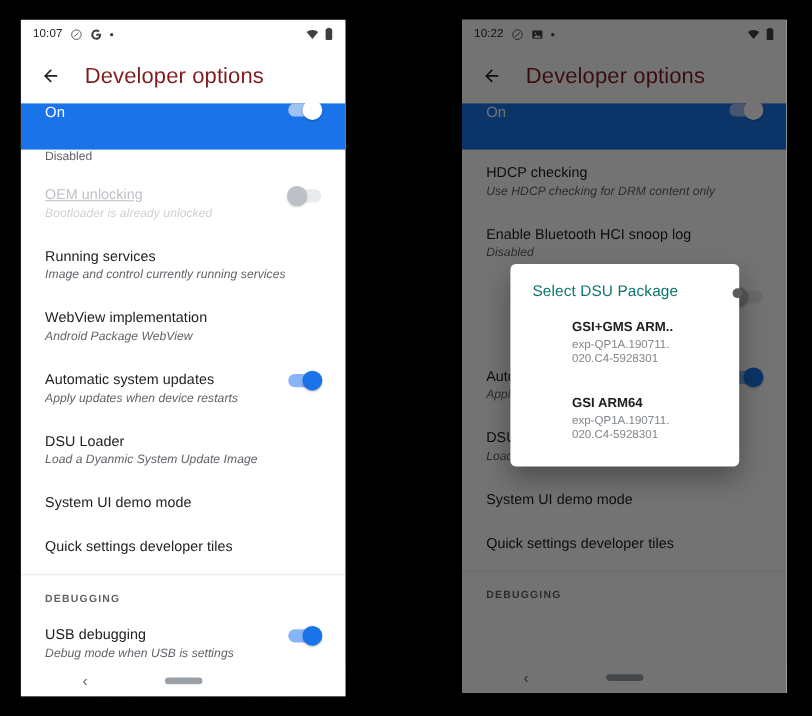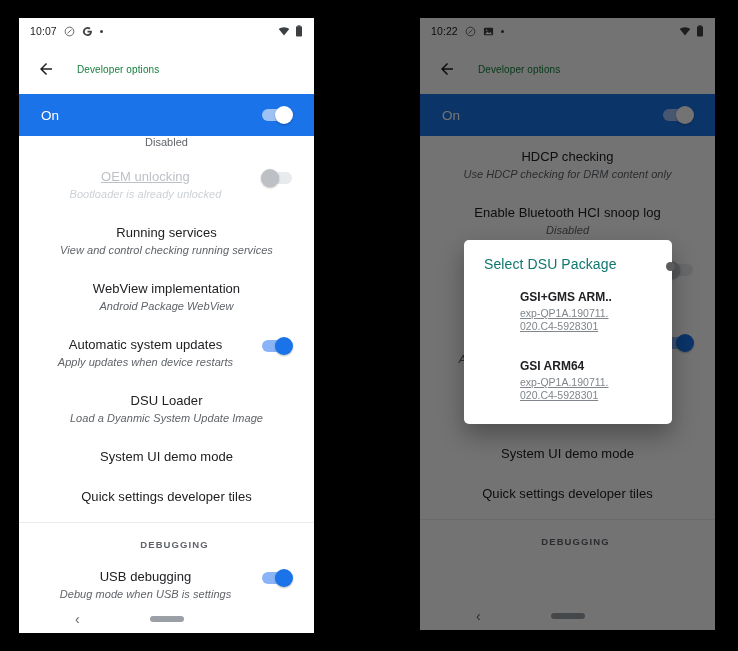--- a/index.html
+++ b/index.html
@@ -24,32 +24,32 @@
   }
   .sb-left{display:flex;align-items:center;gap:7px;}
   .sb-right{margin-left:auto;display:flex;align-items:center;gap:5px;}
   .sb-time{font-size:10.5px;color:#202124;letter-spacing:.1px;}
   .sb-ico{display:inline-flex;align-items:center;}
   .sb-dot{width:3px;height:3px;border-radius:50%;background:#3c4043;display:inline-block;}
 
   
   .appbar{height:50px;display:flex;align-items:center;padding:0 14px;box-sizing:border-box;}
   .back-btn{width:26px;height:26px;display:flex;align-items:center;justify-content:center;cursor:pointer;}
-  .appbar-title{font-size:10px;color:#15803d;margin-left:18px;letter-spacing:.1px;}
+  .appbar-title{font-size:20px;color:#7f1d1d;margin-left:18px;letter-spacing:.1px;}
 
   
   .master{
-    background:#1a73e8;height:42px;display:flex;align-items:center;
+    background:#1a73e8;height:42px;display:flex;
     padding:0 22px;box-sizing:border-box;
   }
   .master-label{color:#fff;font-size:13.5px;}
   .master .sw{margin-left:auto;}
 
   
-  .list{position:relative;text-align:center;}
+  .list{position:relative;}
   .row{padding:13px 22px 11px 22px;box-sizing:border-box;display:flex;align-items:flex-start;}
   .row .txt{flex:1;min-width:0;}
   .row .title{font-size:13px;color:#202124;line-height:16px;letter-spacing:.05px;}
   .row .sub{font-size:11px;color:#5f6368;line-height:14px;margin-top:2px;letter-spacing:.05px;font-style:italic;}
   .row.dim .title{color:#bdc1c6;text-decoration:underline;}
   .row.dim .sub{color:#cdd1d5;}
   .row .sw{margin-left:12px;margin-top:3px;flex:none;}
   .orphan-sub{padding:0 22px 8px 22px;font-size:11px;color:#5f6368;}
   .divider{height:1px;background:#e8eaed;margin:6px 0 0 0;}
   .section-hdr{
@@ -84,21 +84,21 @@
   
   .dialog{
     position:absolute;left:44px;top:222px;width:208px;
     background:#fff;border-radius:5px;
     box-shadow:0 11px 24px rgba(0,0,0,.32);
     padding:16px 0 14px 0;box-sizing:border-box;
   }
   .dialog-title{font-size:14px;color:#0f766e;padding:0 20px 10px 20px;letter-spacing:.1px;}
   .dlg-item{padding:8px 8px 8px 56px;box-sizing:border-box;cursor:pointer;}
   .dlg-item .t{font-size:12px;color:#202124;font-weight:bold;line-height:15px;}
-  .dlg-item .s{font-size:10.5px;color:#80868b;line-height:13px;margin-top:2px;text-decoration:underline;}
+  .dlg-item .s{font-size:10.5px;color:#80868b;line-height:13px;margin-top:2px;}
 
   .scroll-nub{position:absolute;right:-3px;top:22px;width:9px;height:9px;
               border-radius:50%;background:#5b5b5b;}
 </style>
 </head>
 <body>
 
 <div class="stage">
 
   <div class="phone" id="phone-left">
@@ -165,21 +165,21 @@
           </div>
           <span class="sw off">
             <span class="track"></span>
             <span class="thumb"></span>
           </span>
         </div>
 
         <div class="row">
           <div class="txt">
             <div class="title">Running services</div>
-            <div class="sub">View and control checking running services</div>
+            <div class="sub">Image and control currently running services</div>
           </div>
         </div>
 
         <div class="row">
           <div class="txt">
             <div class="title">WebView implementation</div>
             <div class="sub">Android Package WebView</div>
           </div>
         </div>
 

